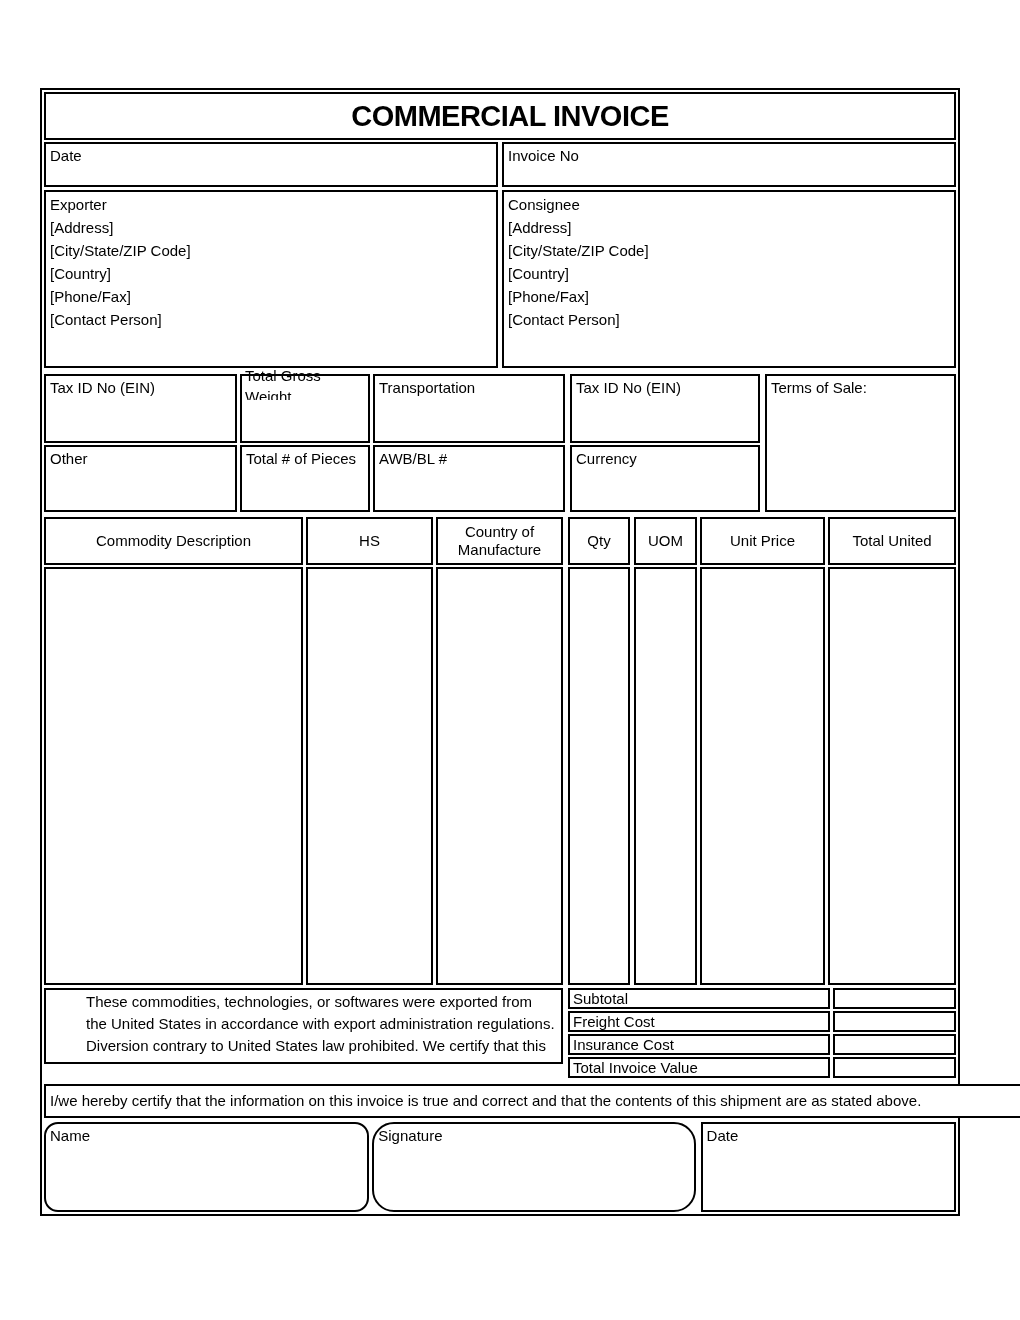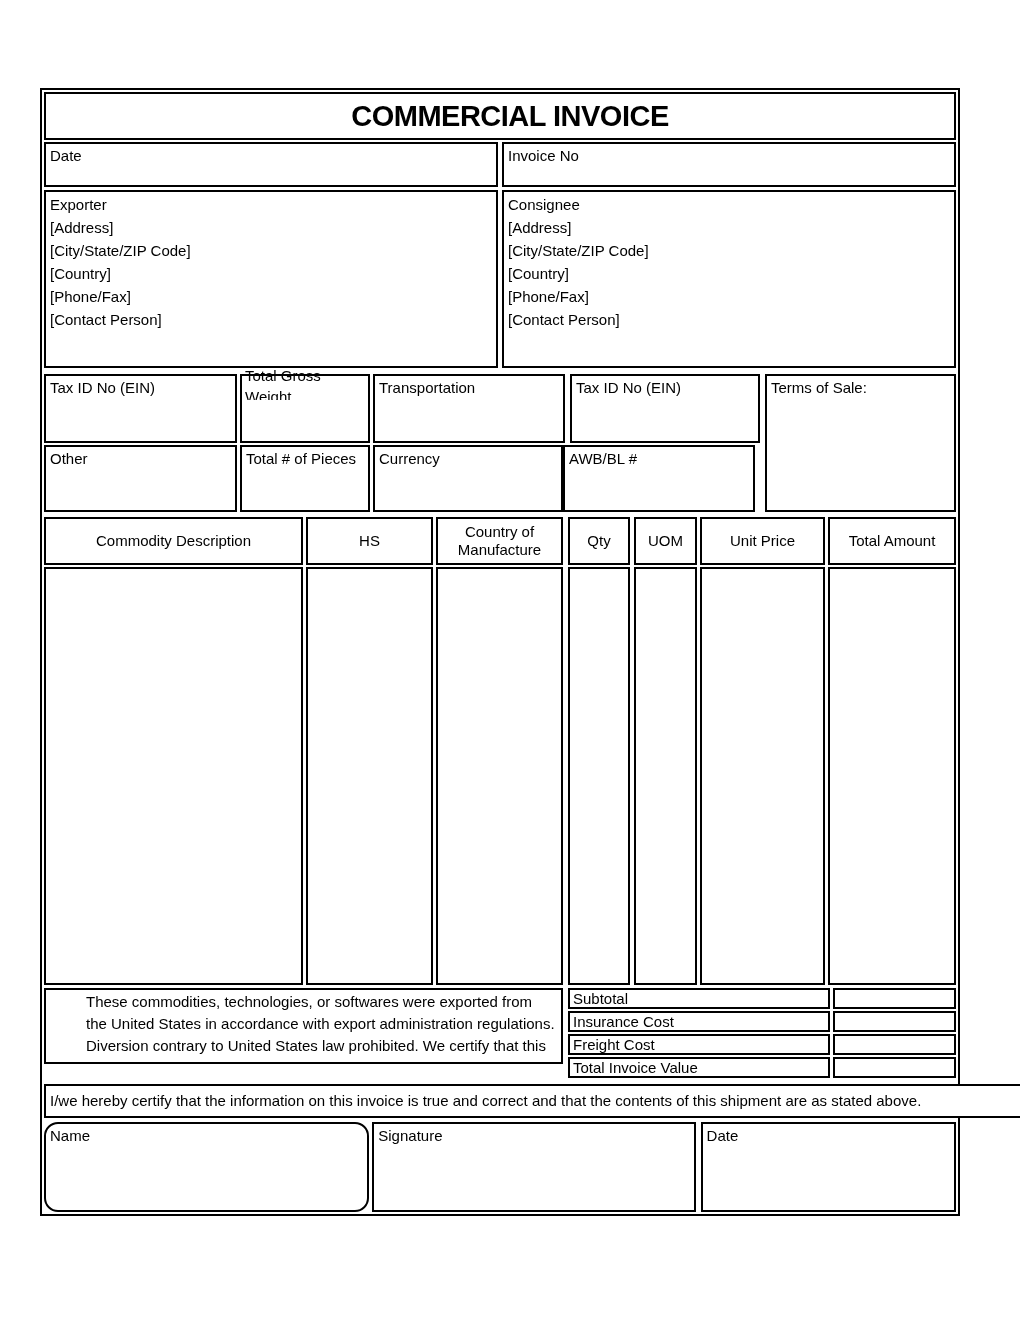--- a/index.html
+++ b/index.html
@@ -95,76 +95,76 @@
           <span class="lbl">Tax ID No (EIN)</span>
         </div>
       </div>
       <div class="row">
         <div class="cell" style="width:193px; height:67px; margin-right:3px;">
           <span class="lbl">Other</span>
         </div>
         <div class="cell" style="width:130px; height:67px; margin-right:3px;">
           <span class="lbl">Total # of Pieces</span>
         </div>
+        <div class="cell" style="width:192px; height:67px; margin-right:5px;">
+          <span class="lbl">AWB/BL #</span>
+        </div>
         <div class="cell" style="width:190px; height:67px;">
           <span class="lbl">Currency</span>
-        </div>
-        <div class="cell" style="width:192px; height:67px; margin-right:5px;">
-          <span class="lbl">AWB/BL #</span>
         </div>
       </div>
     </div>
     <div class="cell" style="width:191px; height:138px; margin-left:5px;">
       <span class="lbl">Terms of Sale:</span>
     </div>
   </div>
 
   <div class="row" style="margin-bottom:2px;align-items:flex-end;">
     <div class="cell items-header" style="width:259px; height:48px; margin-right:3px;">Commodity Description</div>
     <div class="cell items-header" style="width:127px; height:48px; margin-right:3px;">HS</div>
     <div class="cell items-header" style="width:127px; height:48px; margin-right:5px;">Country of Manufacture</div>
     <div class="cell items-header" style="width:62px; height:48px; margin-right:4px;">Qty</div>
     <div class="cell items-header" style="width:63px; height:48px; margin-right:3px;">UOM</div>
     <div class="cell items-header" style="width:125px; height:48px; margin-right:3px;">Unit Price</div>
-    <div class="cell items-header" style="width:128px; height:48px;">Total Amount</div>
+    <div class="cell items-header" style="width:128px; height:48px;">Total United</div>
   </div>
 
   <div class="row" style="margin-bottom:3px;">
     <div class="cell" style="width:259px; height:418px; margin-right:3px;"></div>
     <div class="cell" style="width:127px; height:418px; margin-right:3px;"></div>
     <div class="cell" style="width:127px; height:418px; margin-right:5px;"></div>
     <div class="cell" style="width:62px; height:418px; margin-right:4px;"></div>
     <div class="cell" style="width:63px; height:418px; margin-right:3px;"></div>
     <div class="cell" style="width:125px; height:418px; margin-right:3px;"></div>
     <div class="cell" style="width:128px; height:418px;"></div>
   </div>
 
   <div class="row" style="margin-bottom:6px;">
     <div class="cell statement-cell" style="width:519px; height:76px;padding-left:40px;">These commodities, technologies, or softwares were exported from the United States in accordance with export administration regulations. Diversion contrary to United States law prohibited. We certify that this commercial invoice is true and correct.</div>
     <div style="width:262px; margin-left:5px;">
       <div class="cell totals-label" style="margin-bottom:2px;">Subtotal</div>
+      <div class="cell totals-label" style="margin-bottom:2px;">Freight Cost</div>
       <div class="cell totals-label" style="margin-bottom:2px;">Insurance Cost</div>
-      <div class="cell totals-label" style="margin-bottom:2px;">Freight Cost</div>
       <div class="cell totals-label">Total Invoice Value</div>
     </div>
     <div style="width:123px; margin-left:3px;">
       <div class="cell totals-value" style="margin-bottom:2px;"></div>
       <div class="cell totals-value" style="margin-bottom:2px;"></div>
       <div class="cell totals-value" style="margin-bottom:2px;"></div>
       <div class="cell totals-value"></div>
     </div>
   </div>
 
   <div class="cell cert-cell" style="width:1012px; height:34px; margin-bottom:4px;">I/we hereby certify that the information on this invoice is true and correct and that the contents of this shipment are as stated above.</div>
 
   <div class="row">
     <div class="cell" style="width:326px; height:90px; margin-right:3px;border-radius:14px;">
       <span class="lbl">Name</span>
     </div>
-    <div class="cell" style="width:324px; height:90px; margin-right:5px;">
+    <div class="cell" style="width:324px; height:90px; margin-right:5px;border-radius:22px;">
       <span class="lbl">Signature</span>
     </div>
     <div class="cell" style="width:256px; height:90px;">
       <span class="lbl">Date</span>
     </div>
   </div>
 
 </div>
 
 </body></html>

